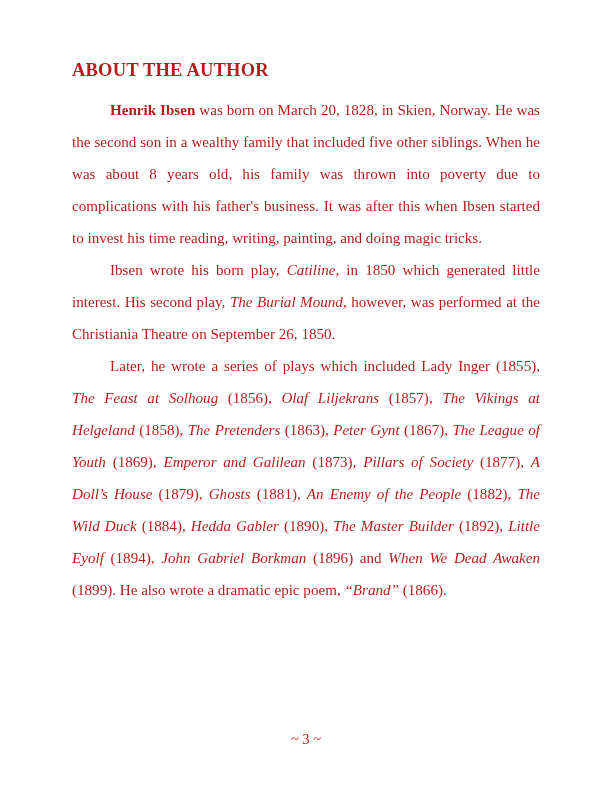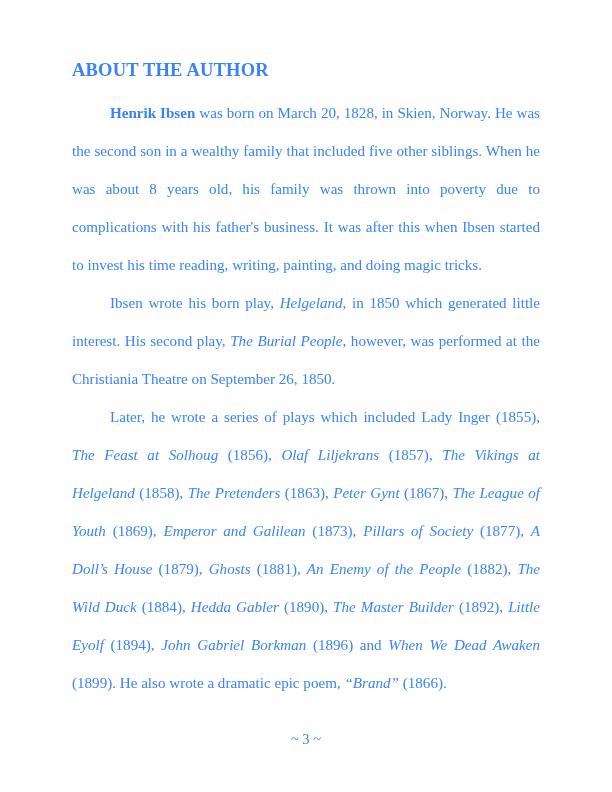--- a/index.html
+++ b/index.html
@@ -6,38 +6,38 @@
     margin: 0;
     padding: 0;
     background: #ffffff;
   }
   .page {
     position: relative;
     width: 612px;
     height: 792px;
     background: #ffffff;
     font-family: "Liberation Serif", "DejaVu Serif", serif;
-    color: #3b82f6;
+    color: #b91c1c;
     overflow: hidden;
   }
   .content {
     position: absolute;
     left: 72px;
     top: 60px;
     width: 468px;
   }
   .doc-title {
     font-size: 18.5px;
     font-weight: bold;
     margin: 0 0 13px 0;
     letter-spacing: 0.2px;
   }
   .para {
     font-size: 15.1px;
-    line-height: 38px;
+    line-height: 32px;
     text-align: justify;
     margin: 0;
     text-indent: 38px;
   }
   .seg-bold { font-weight: bold; }
   .seg-italic { font-style: italic; }
   .footer {
     position: absolute;
     left: 0;
     bottom: 44px;
@@ -46,17 +46,17 @@
     font-size: 14.5px;
   }
 </style>
 </head>
 <body>
 
 <div class="page">
   <div class="content">
     <h1 class="doc-title">ABOUT THE AUTHOR</h1>
     <p class="para"><span class="seg-bold">Henrik Ibsen</span><span> was born on March 20, 1828, in Skien, Norway. He was the second son in a wealthy family that included five other siblings. When he was about 8 years old, his family was thrown into poverty due to complications with his father's business. It was after this when Ibsen started to invest his time reading, writing, painting, and doing magic tricks.</span></p>
-    <p class="para"><span>Ibsen wrote his born play, </span><span class="seg-italic">Helgeland</span><span>, in 1850 which generated little interest. His second play, </span><span class="seg-italic">The Burial People</span><span>, however, was performed at the Christiania Theatre on September 26, 1850.</span></p>
+    <p class="para"><span>Ibsen wrote his born play, </span><span class="seg-italic">Catiline</span><span>, in 1850 which generated little interest. His second play, </span><span class="seg-italic">The Burial Mound</span><span>, however, was performed at the Christiania Theatre on September 26, 1850.</span></p>
     <p class="para"><span>Later, he wrote a series of plays which included Lady Inger (1855), </span><span class="seg-italic">The Feast at Solhoug</span><span> (1856), </span><span class="seg-italic">Olaf Liljekrans</span><span> (1857), </span><span class="seg-italic">The Vikings at Helgeland</span><span> (1858), </span><span class="seg-italic">The Pretenders</span><span> (1863), </span><span class="seg-italic">Peter Gynt</span><span> (1867), </span><span class="seg-italic">The League of Youth</span><span> (1869), </span><span class="seg-italic">Emperor and Galilean</span><span> (1873), </span><span class="seg-italic">Pillars of Society</span><span> (1877), </span><span class="seg-italic">A Doll’s House</span><span> (1879), </span><span class="seg-italic">Ghosts</span><span> (1881), </span><span class="seg-italic">An Enemy of the People</span><span> (1882), </span><span class="seg-italic">The Wild Duck</span><span> (1884), </span><span class="seg-italic">Hedda Gabler</span><span> (1890), </span><span class="seg-italic">The Master Builder</span><span> (1892), </span><span class="seg-italic">Little Eyolf</span><span> (1894), </span><span class="seg-italic">John Gabriel Borkman</span><span> (1896) and </span><span class="seg-italic">When We Dead Awaken</span><span> (1899). He also wrote a dramatic epic poem, </span><span class="seg-italic">“Brand”</span><span> (1866).</span></p>
   </div>
   <div class="footer">~ 3 ~</div>
 </div>
 
 </body></html>

